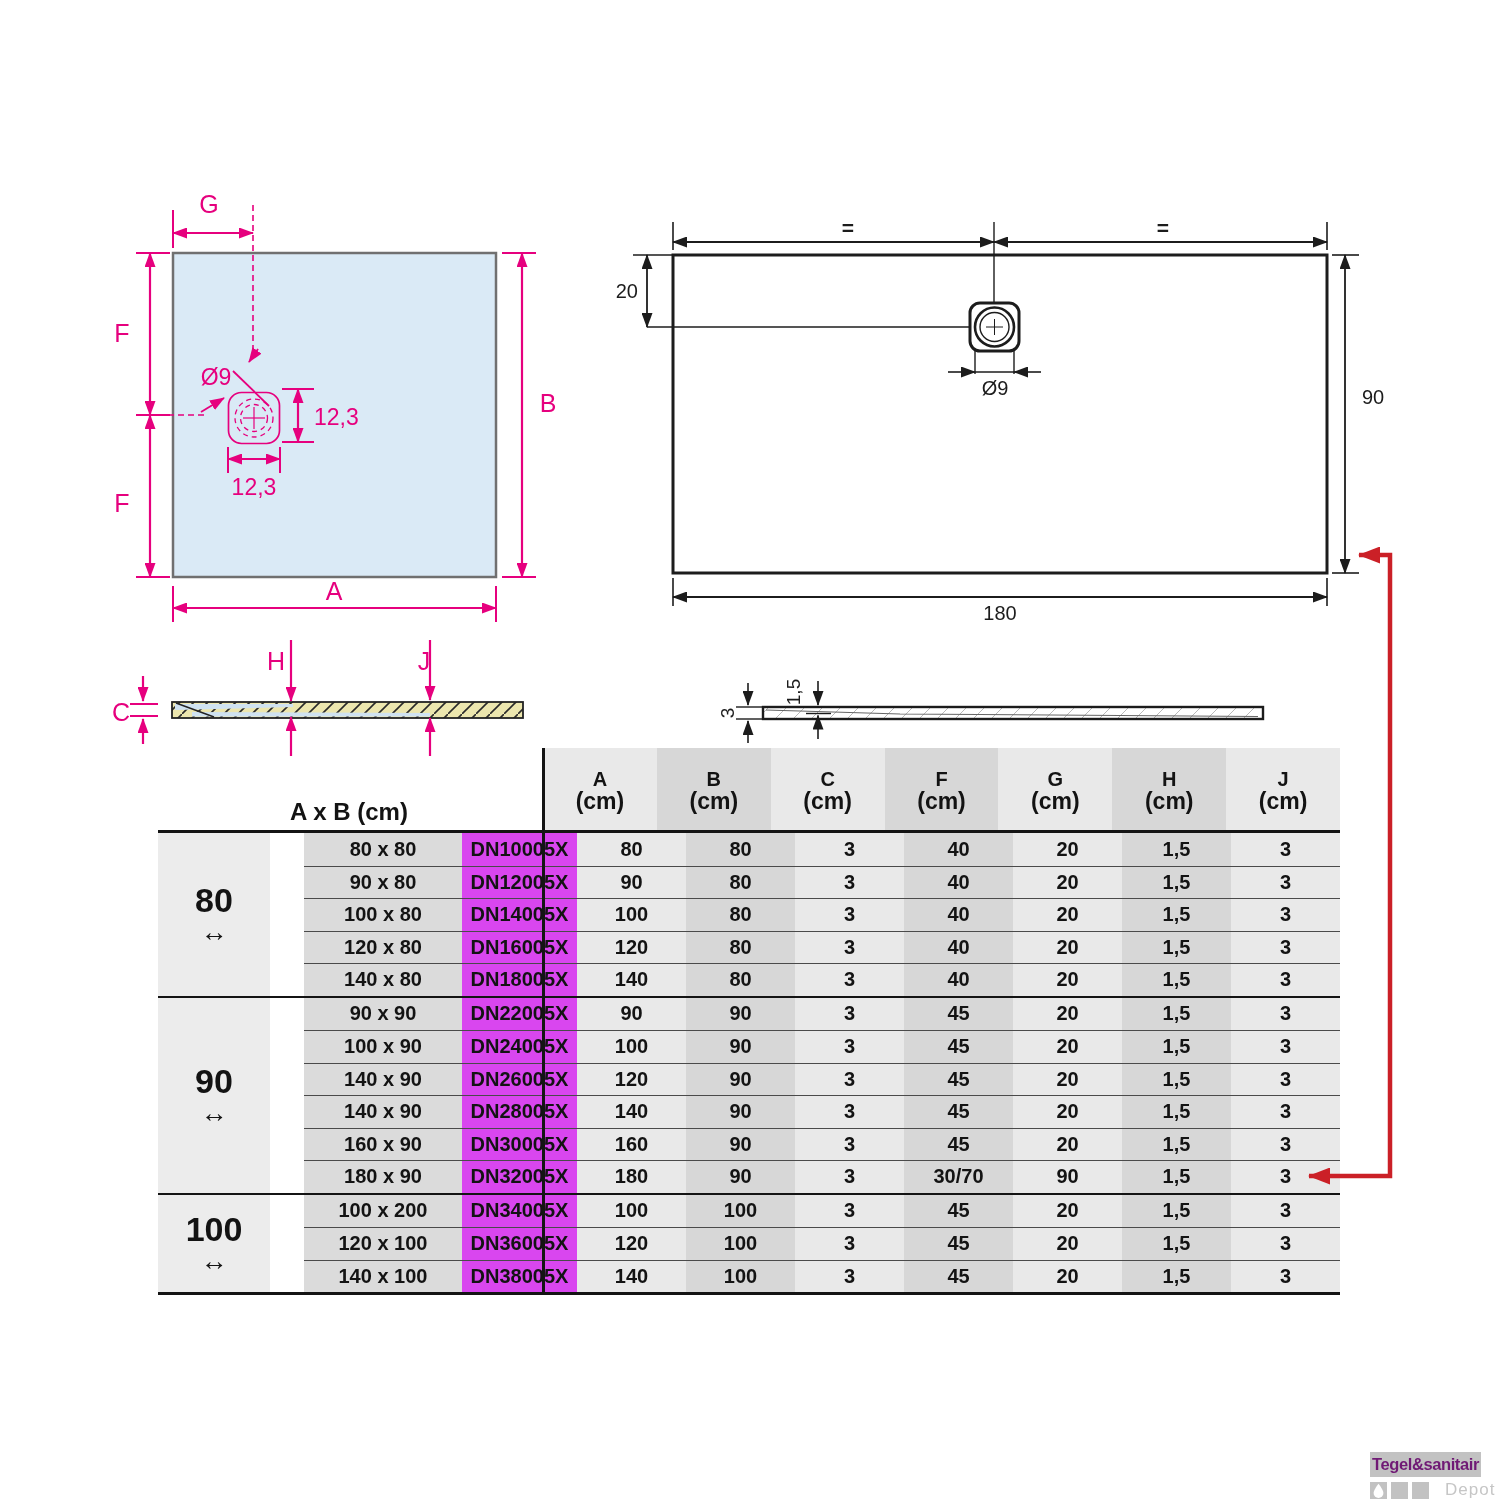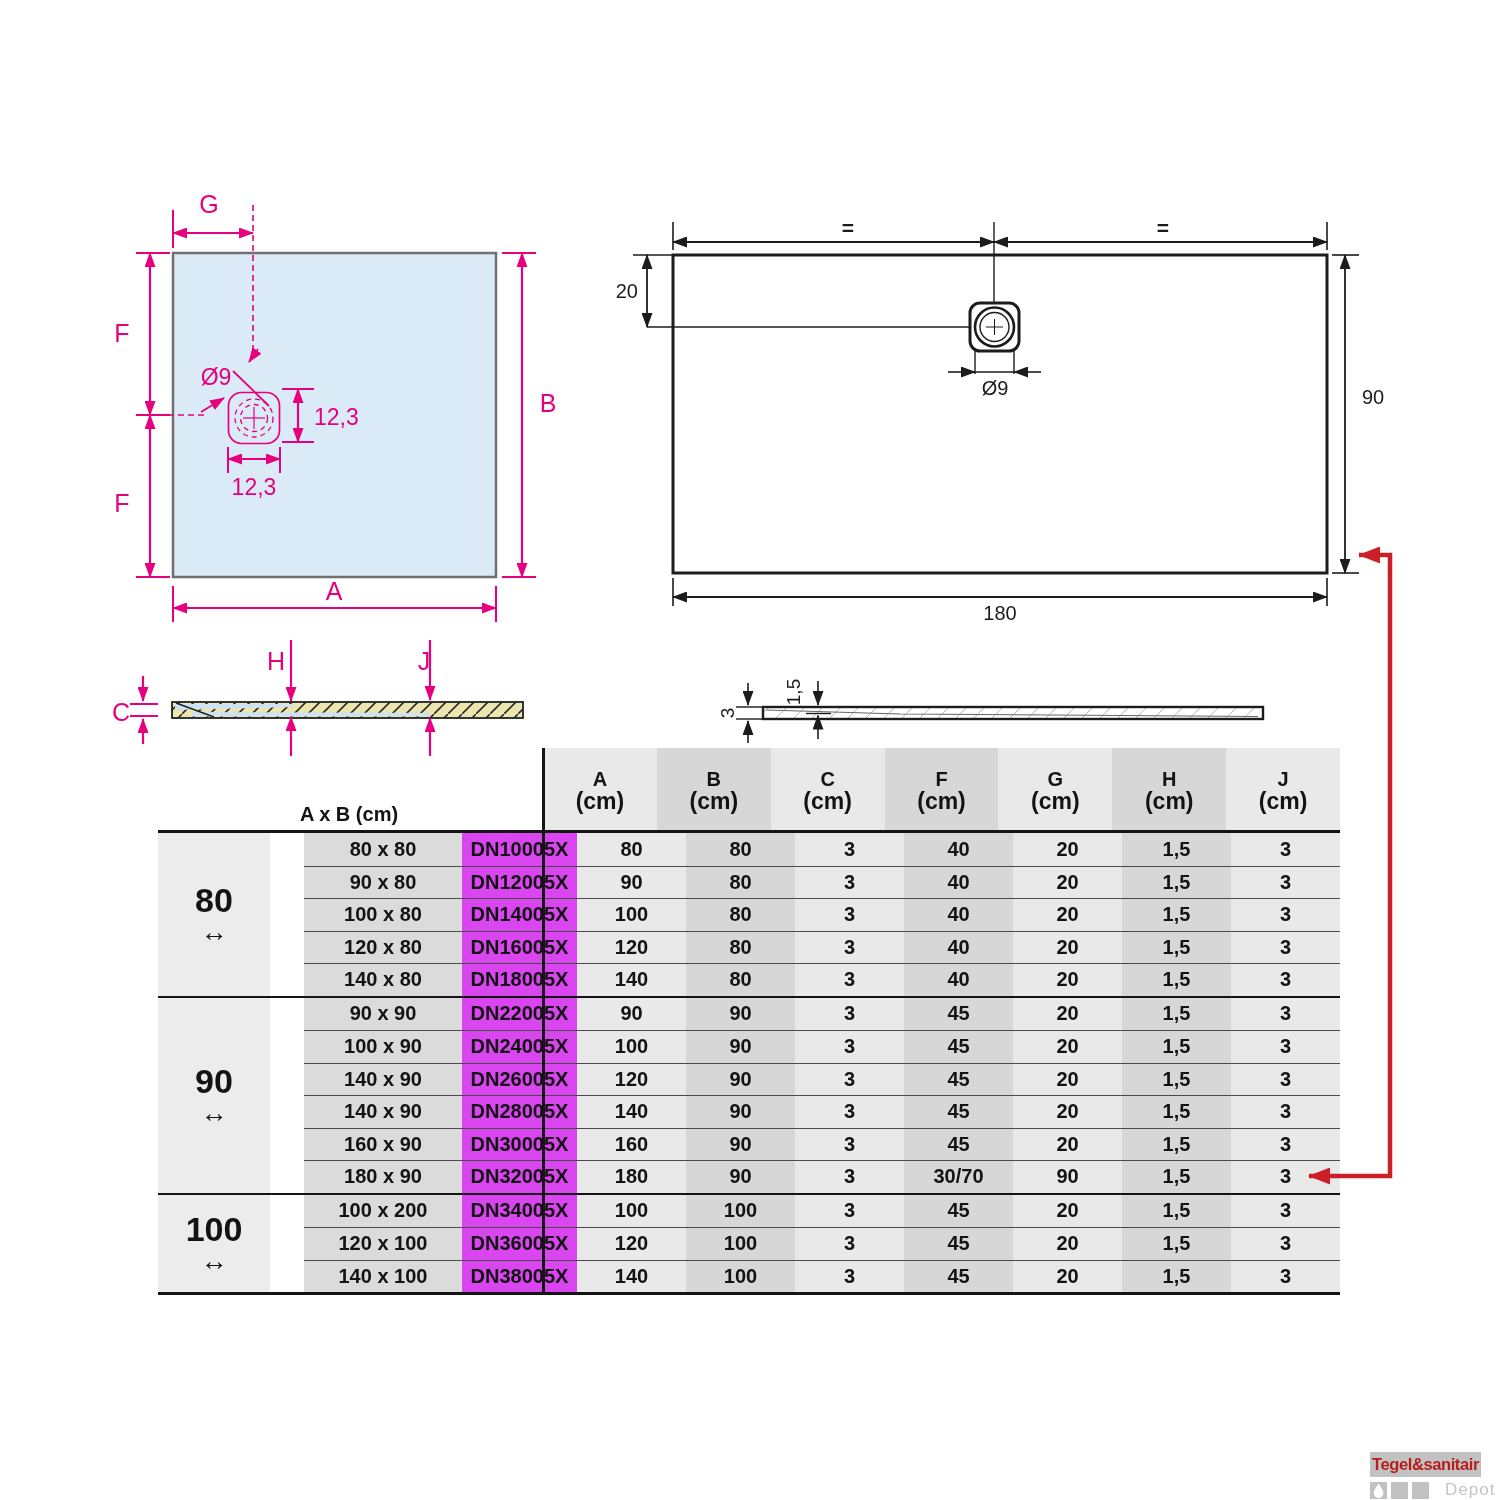--- a/index.html
+++ b/index.html
@@ -6,21 +6,21 @@
   #stage{position:relative;width:1500px;height:1500px;background:#ffffff;overflow:hidden;
          font-family:"Liberation Sans",sans-serif;}
   .overlay{position:absolute;left:0;top:0;width:1500px;height:1500px;z-index:10;pointer-events:none;}
 
   
   .spec-table{position:absolute;left:158px;top:748px;width:1182px;z-index:2;
               border-bottom:3px solid #141414;color:#131313;}
   .thead{display:flex;height:82px;}
   .corner{position:relative;width:385px;background:#fff;}
   .corner-label{position:absolute;left:112px;width:158px;bottom:4px;text-align:center;
-                font-size:20px;font-weight:bold;}
+                font-size:24px;font-weight:bold;}
   .hcell{flex:1;display:flex;flex-direction:column;align-items:center;justify-content:center;
          gap:4px;font-weight:bold;}
   .hcell .hletter{font-size:20px;line-height:20px;}
   .hcell .hunit{font-size:23px;line-height:17px;}
   .c-lt{background:#e9e9e9;}
   .c-dk{background:#d7d7d7;}
   .group-section{display:flex;border-top:3px solid #141414;}
   .group-section.mid{border-top-width:2.5px;}
   .group-cell{width:112px;background:#ececec;display:flex;flex-direction:column;
               align-items:center;justify-content:center;line-height:1;}
@@ -31,21 +31,21 @@
   .g-row + .g-row{border-top:1.6px solid #4a4a4a;justify-content:center;}
   .cell{display:flex;align-items:center;justify-content:center;
         font-size:20px;font-weight:bold;box-sizing:border-box;}
   .size-cell{width:158px;background:#dbdbdb;}
   .code-cell{width:115px;background:#d946ef;}
   .val-cell{flex:1;}
   .vline-heavy{position:absolute;left:383.5px;top:0;bottom:0;width:3px;background:#141414;z-index:6;}
 
   
   .logo{position:absolute;left:1370px;top:1452px;z-index:3;}
-  .logo-bar{width:111px;height:25px;background:#c2c2c2;color:#b91c1c;
+  .logo-bar{width:111px;height:25px;background:#c2c2c2;color:#701a75;
             font-size:16.5px;font-weight:bold;display:flex;align-items:center;
             justify-content:center;letter-spacing:-0.4px;text-align:right;}
   .logo-row{display:flex;align-items:center;margin-top:3px;gap:4px;}
   .logo-sq{width:17px;height:17px;background:#c2c2c2;display:flex;align-items:center;justify-content:center;}
   .logo-depot{color:#c6c6c6;font-size:17px;margin-left:12px;letter-spacing:1px;}
 </style>
 </head>
 <body>
 
 <div id="stage">

